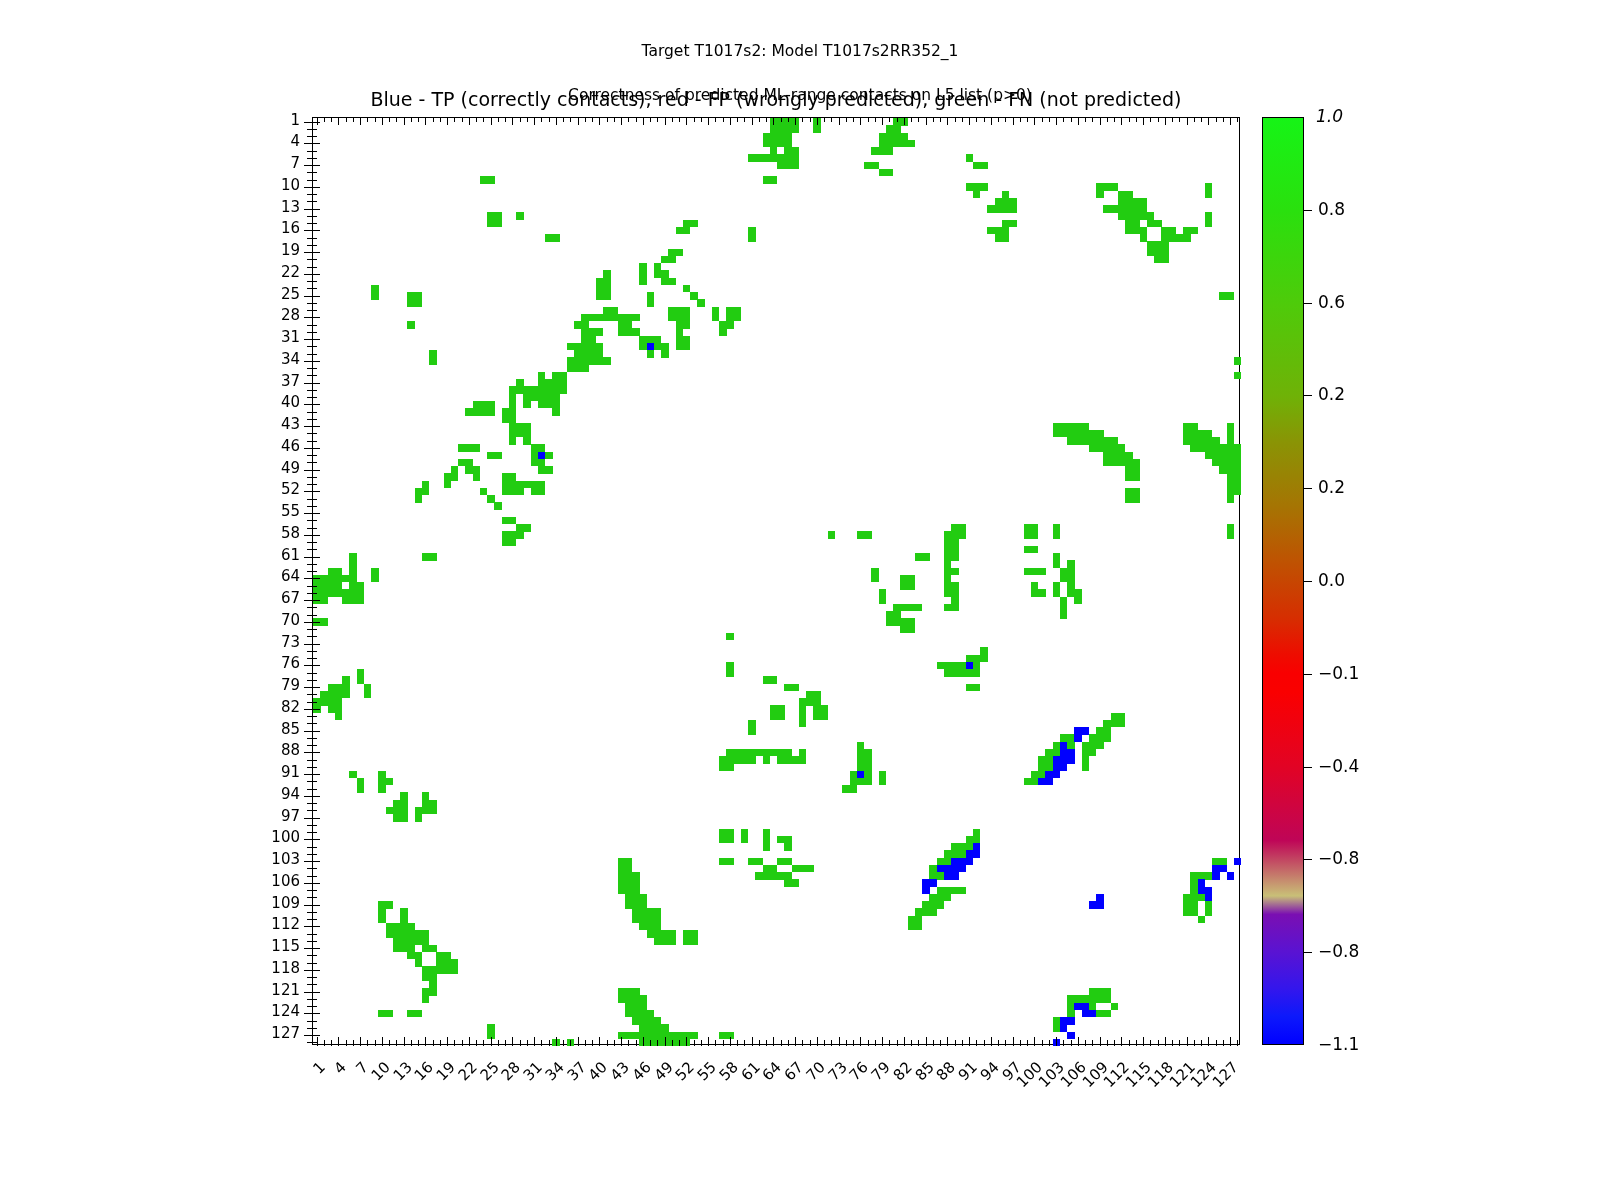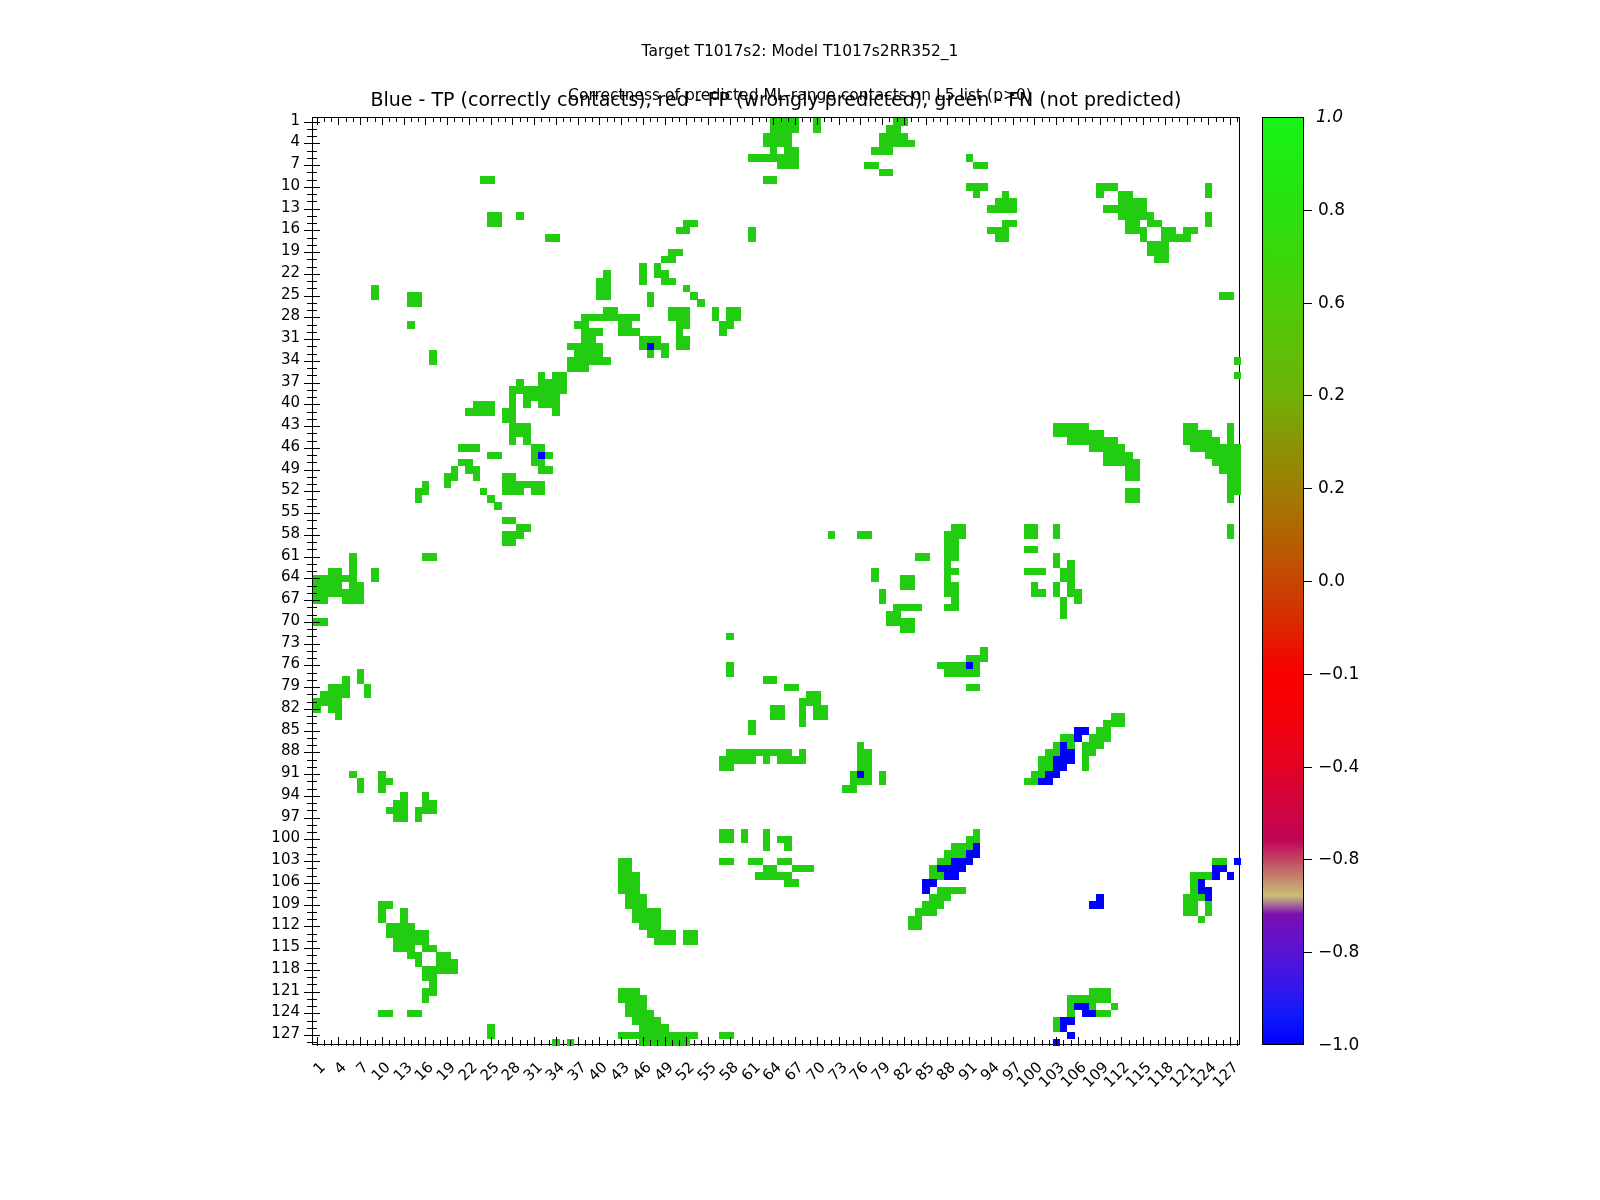--- a/index.html
+++ b/index.html
@@ -1795,16 +1795,16 @@
       <div style="position: absolute; width: 8px; height: 1.1px; background: rgb(0, 0, 0); left: 1304px; top: 581px;"></div>
       <div style="position: absolute; font-size: 17px; color: rgb(0, 0, 0); white-space: nowrap; left: 1318px; top: 570px;">0.0</div>
       <div style="position: absolute; width: 8px; height: 1.1px; background: rgb(0, 0, 0); left: 1304px; top: 673.8px;"></div>
       <div style="position: absolute; font-size: 17px; color: rgb(0, 0, 0); white-space: nowrap; left: 1318px; top: 662.8px;">−0.1</div>
       <div style="position: absolute; width: 8px; height: 1.1px; background: rgb(0, 0, 0); left: 1304px; top: 766.6px;"></div>
       <div style="position: absolute; font-size: 17px; color: rgb(0, 0, 0); white-space: nowrap; left: 1318px; top: 755.6px;">−0.4</div>
       <div style="position: absolute; width: 8px; height: 1.1px; background: rgb(0, 0, 0); left: 1304px; top: 859.4px;"></div>
       <div style="position: absolute; font-size: 17px; color: rgb(0, 0, 0); white-space: nowrap; left: 1318px; top: 848.4px;">−0.8</div>
       <div style="position: absolute; width: 8px; height: 1.1px; background: rgb(0, 0, 0); left: 1304px; top: 952.2px;"></div>
       <div style="position: absolute; font-size: 17px; color: rgb(0, 0, 0); white-space: nowrap; left: 1318px; top: 941.2px;">−0.8</div>
-      <div style="position: absolute; font-size: 17px; color: rgb(0, 0, 0); white-space: nowrap; left: 1318px; top: 1034px;">−1.0</div>
+      <div style="position: absolute; font-size: 17px; color: rgb(0, 0, 0); white-space: nowrap; left: 1318px; top: 1034px;">−1.1</div>
     </div>
 
 </div>
 
 </body></html>

